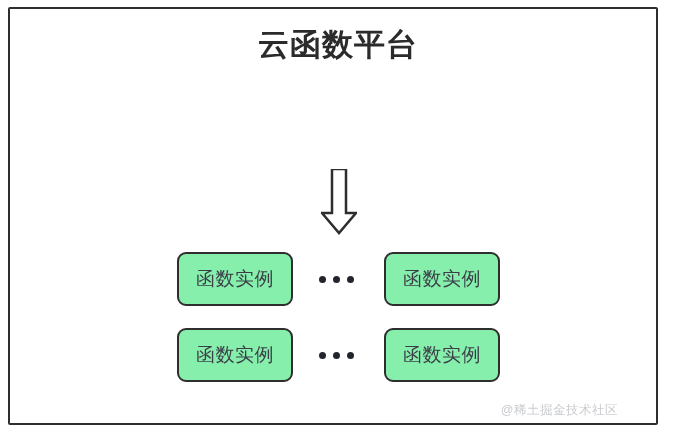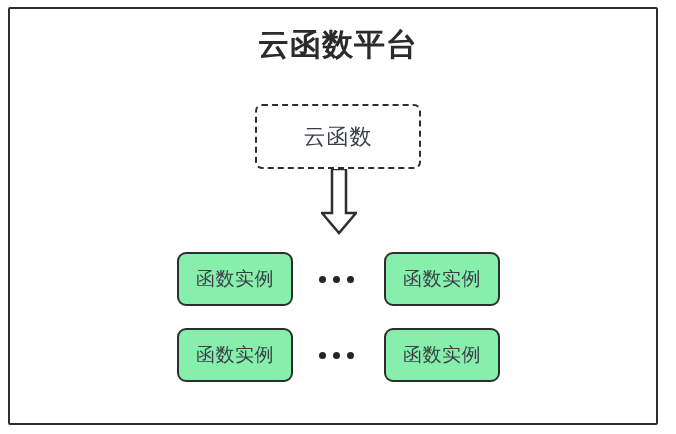--- a/index.html
+++ b/index.html
@@ -147,23 +147,20 @@
 </style>
 </head>
 <body>
 
 <div id="canvas">
 
   <div class="platform-frame"></div>
 
   <div class="platform-title">云函数平台</div>
 
-  <div class="cloud-function-box">
-    <span class="cloud-function-label">云函数</span>
-  </div>
 
   <div class="flow-arrow">
     <svg width="36" height="66" viewBox="0 0 36 66" xmlns="http://www.w3.org/2000/svg">
       <polygon points="11,0 25,0 25,44 35,44 18,64 1,44 11,44" fill="#ffffff" stroke="#2e2e2e" stroke-width="2.5" stroke-linejoin="miter"></polygon>
     </svg>
   </div>
 
   <div class="instance-row row-1">
     <div class="instance-box left">
       <span class="instance-label">函数实例</span>
@@ -185,14 +182,15 @@
     <div class="ellipsis">
       <span class="dot"></span>
       <span class="dot"></span>
       <span class="dot"></span>
     </div>
     <div class="instance-box right">
       <span class="instance-label">函数实例</span>
     </div>
   </div>
 
+  <div class="watermark">@稀土掘金技术社区</div>
 
 </div>
 
 </body></html>

